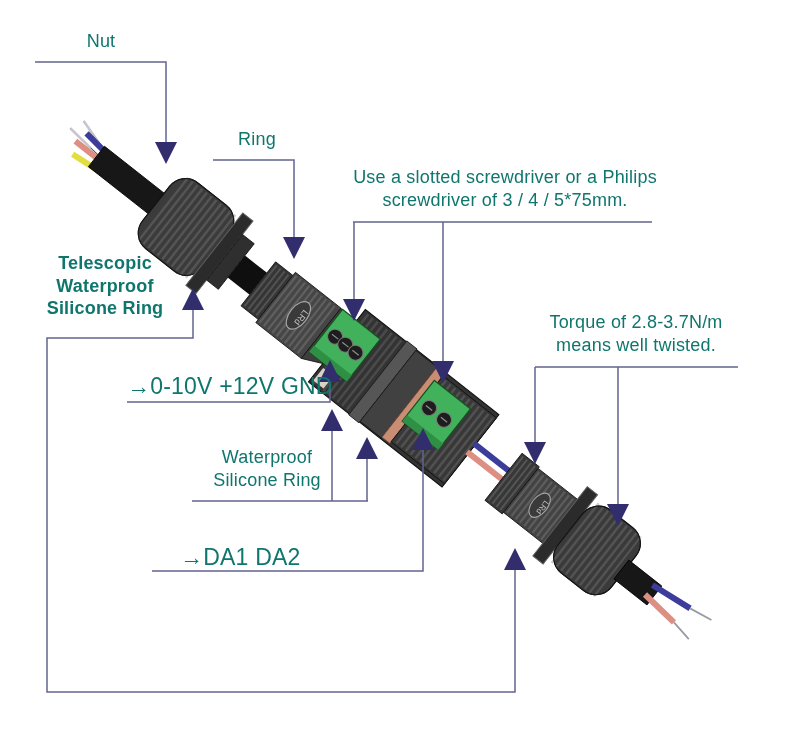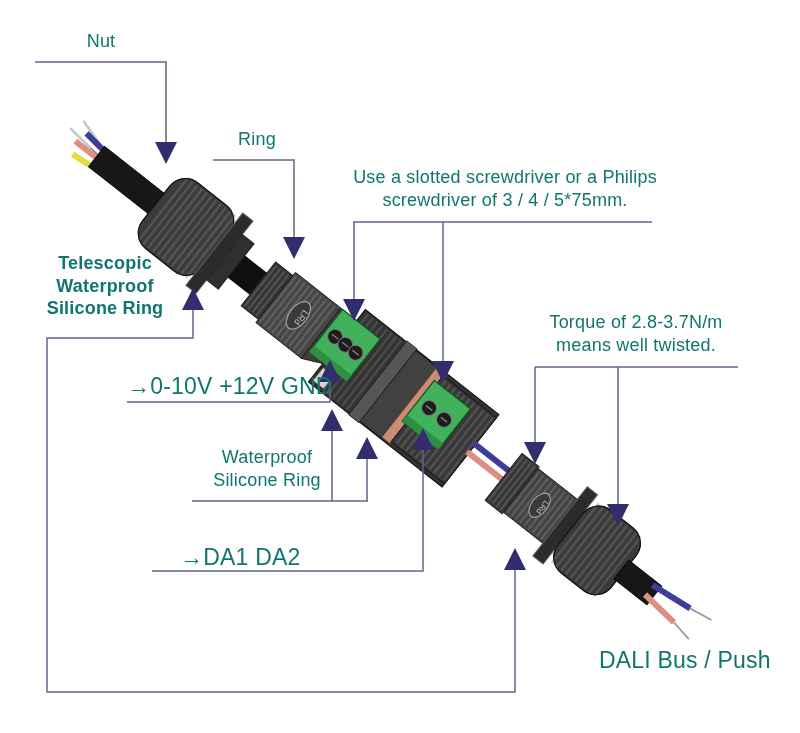--- a/index.html
+++ b/index.html
@@ -170,15 +170,14 @@
 Waterproof
 Silicone Ring</div>
 
 <div class="label big" style="left:127px;top:372px;">→0-10V +12V GND</div>
 
 <div class="label center" style="left:192px;top:446px;width:150px;">Waterproof
 Silicone Ring</div>
 
 <div class="label big" style="left:152px;top:543px;margin-left:28px;">→DA1 DA2</div>
 
-<div class="label big" style="left:599px;top:646px;">DALI Bus / Push</div>
 
 </div>
 
 </body></html>

